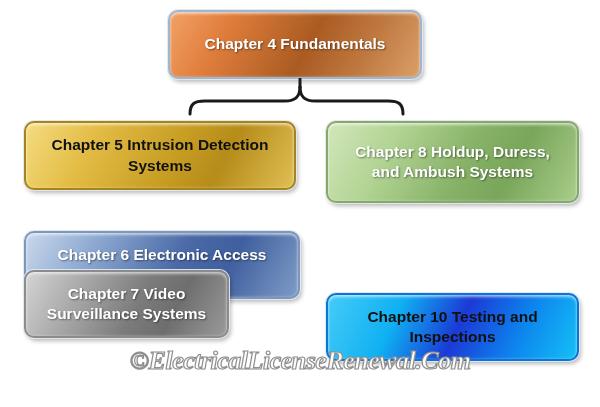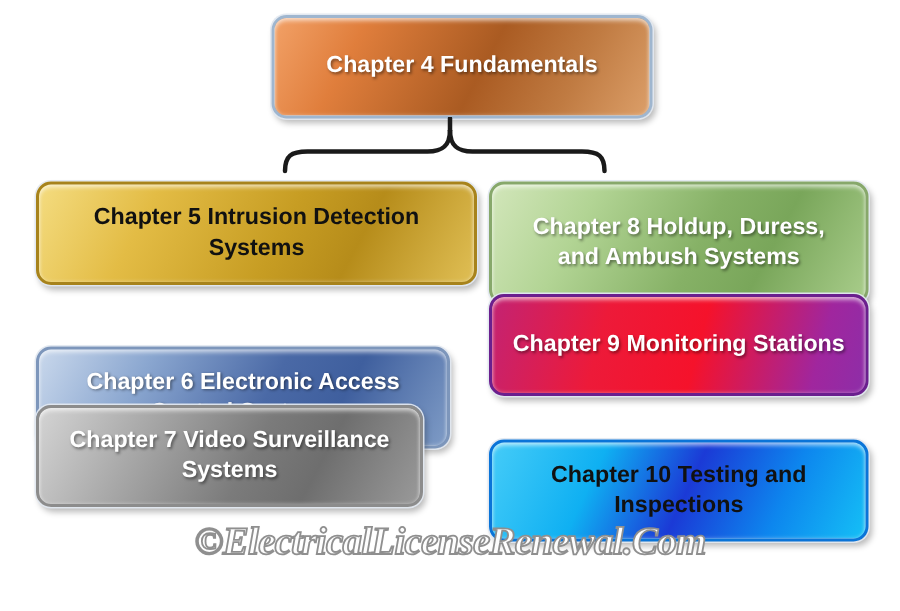--- a/index.html
+++ b/index.html
@@ -30,37 +30,37 @@
     box-shadow: 0 0 0 1px rgba(225,232,240,0.95),
                 2px 3px 4px rgba(0,0,0,0.28),
                 inset 0 2px 3px rgba(255,255,255,0.55),
                 inset 0 0 3px rgba(255,255,255,0.35);
   }
   .node .label { width: 100%; }
   .txt-light { color: #ffffff; text-shadow: 1px 1px 2px rgba(0,0,0,0.45); }
   .txt-dark  { color: #111111; }
 
   .ch4 {
-    left: 181px; top: 10px; width: 254px; height: 69px;
+    left: 168px; top: 10px; width: 254px; height: 69px;
     border: 2px solid #9fb6cf;
     background: linear-gradient(118deg, #f2a167 0%, #e07e3c 22%, #aa5b22 55%, #c07b42 78%, #dc9f69 100%);
   }
   .ch5 {
-    left: 24px; top: 121px; width: 294px; height: 69px;
+    left: 24px; top: 121px; width: 272px; height: 69px;
     border: 2px solid #a7831c;
     background: linear-gradient(118deg, #f4dc80 0%, #e3bc45 25%, #c79d23 55%, #b68c1a 72%, #e0bf55 100%);
   }
   .ch6 {
     left: 24px; top: 196px; width: 276px; height: 68px;
     border: 2px solid #7d96bb;
     background: linear-gradient(118deg, #c9d8ec 0%, #8ba7d0 25%, #4a69a6 55%, #3f5f9e 72%, #7f9cc6 100%);
     margin-top: 35px;
   }
   .ch7 {
-    left: 24px; top: 270px; width: 258px; height: 68px;
+    left: 24px; top: 270px; width: 205px; height: 68px;
     border: 2px solid #8c8c8c;
     background: linear-gradient(118deg, #d4d4d4 0%, #ababab 25%, #7b7b7b 55%, #6e6e6e 72%, #9a9a9a 100%);
   }
   .ch8 {
     left: 326px; top: 121px; width: 253px; height: 82px;
     border: 2px solid #87a86b;
     background: linear-gradient(118deg, #d2e6ba 0%, #b2d494 25%, #86b166 55%, #79a65a 72%, #a9cd8b 100%);
   }
   .ch9 {
     left: 326px; top: 196px; width: 253px; height: 68px;
@@ -119,23 +119,20 @@
   </div>
 
   <div class="node ch7 txt-light">
     <div class="label">Chapter 7 Video Surveillance Systems</div>
   </div>
 
   <div class="node ch8 txt-light">
     <div class="label">Chapter 8 Holdup, Duress, and Ambush Systems</div>
   </div>
 
-  <div class="node ch9 txt-light">
-    <div class="label">Chapter 9 Monitoring Stations</div>
-  </div>
 
   <div class="node ch10 txt-dark">
     <div class="label">Chapter 10 Testing and Inspections</div>
   </div>
 
   <div class="watermark">©ElectricalLicenseRenewal.Com</div>
 
 </div>
 
 </body></html>

